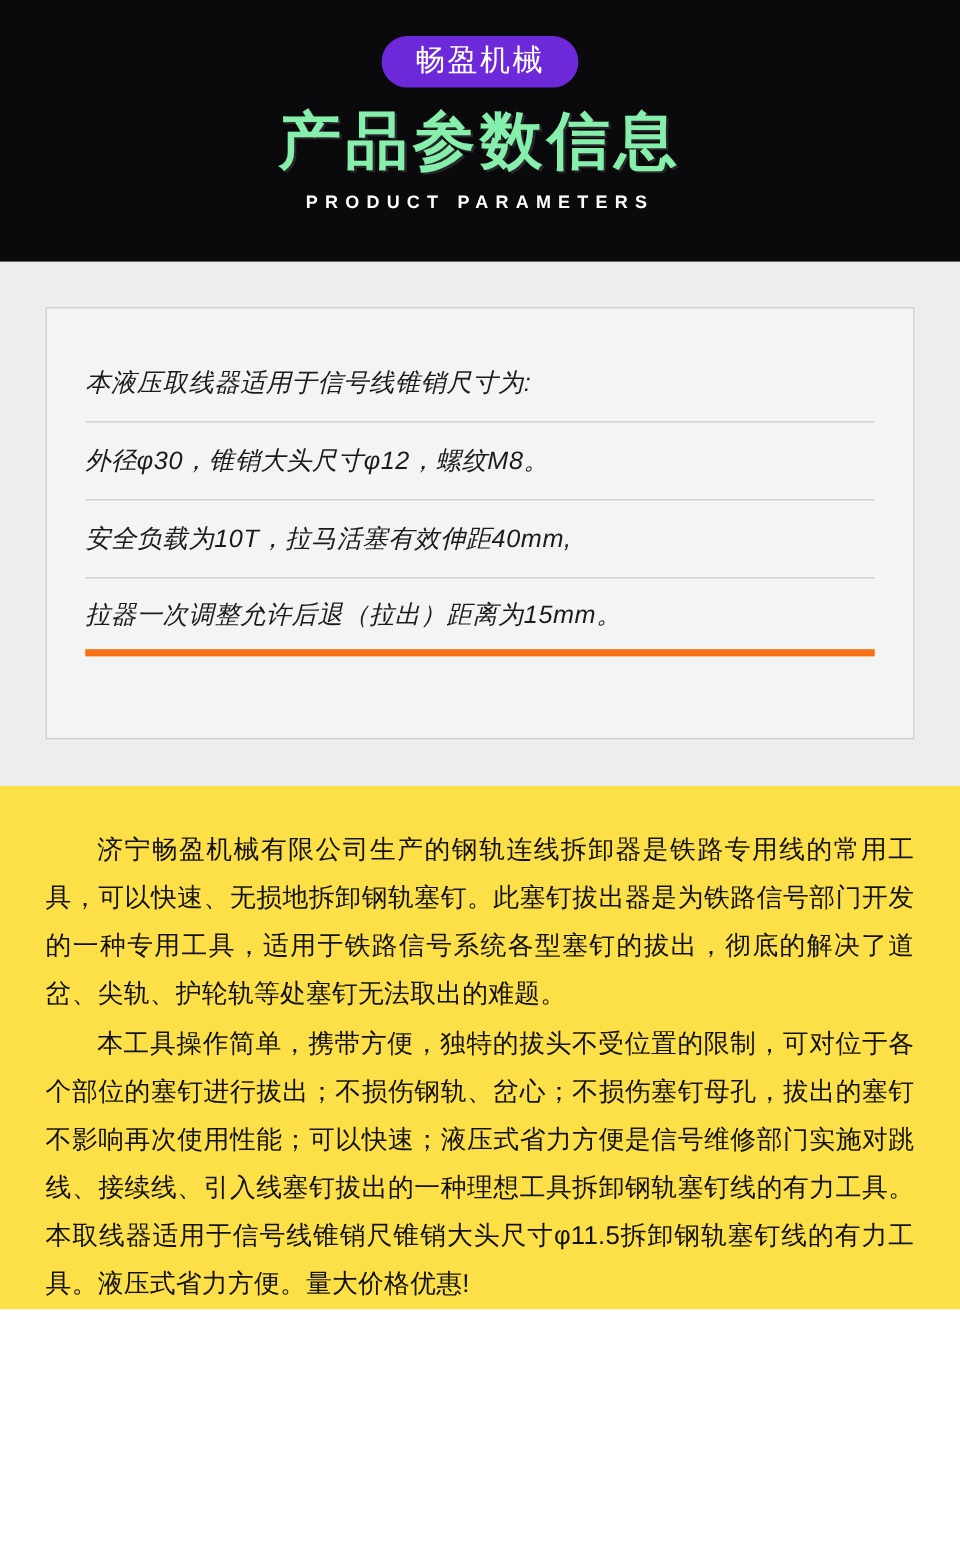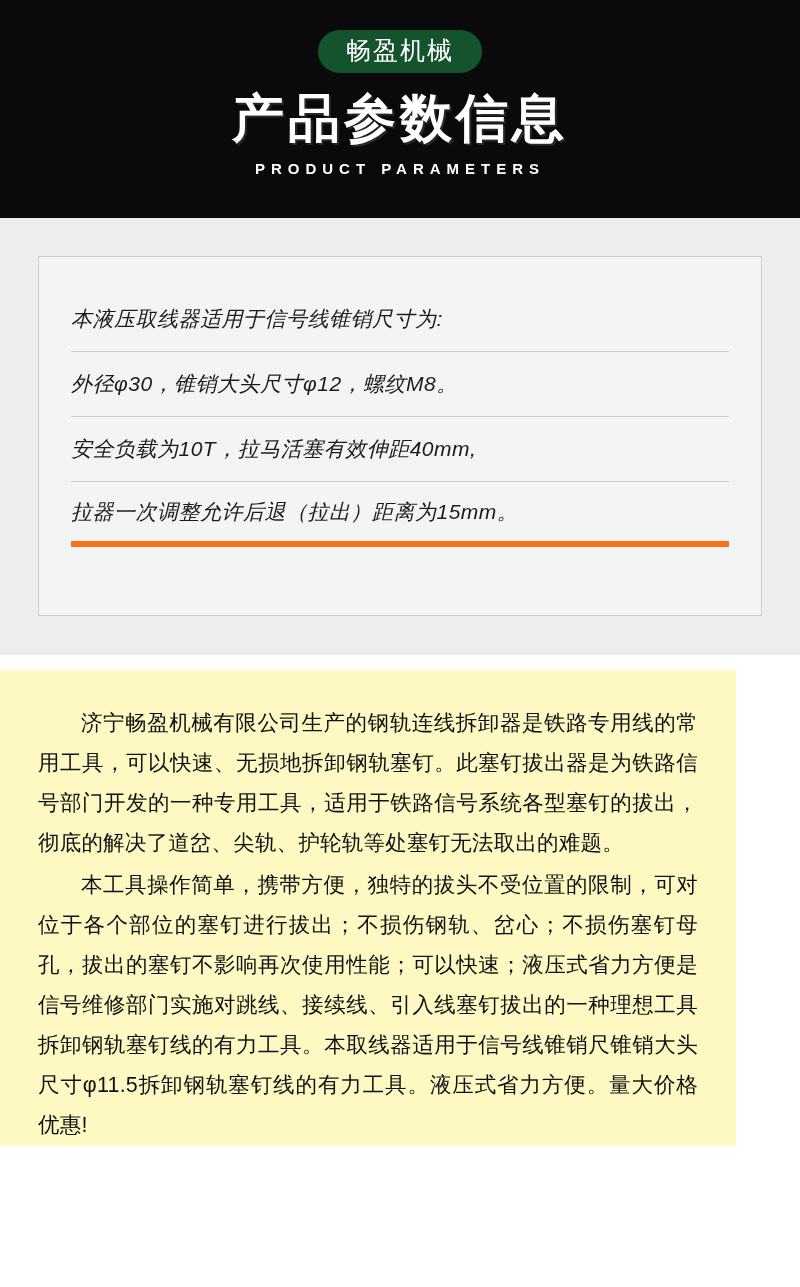--- a/index.html
+++ b/index.html
@@ -20,32 +20,32 @@
     width: 800px;
     height: 218px;
     background: #0a0a0c;
     position: relative;
     display: flex;
     flex-direction: column;
     align-items: center;
   }
   .brand-pill {
     margin-top: 30px;
-    background: #14532d;
+    background: #6d28d9;
     color: #ffffff;
     border-radius: 22px;
     padding: 8px 28px 10px 28px;
     font-size: 25px;
     letter-spacing: 2px;
     line-height: 1;
     font-weight: 500;
   }
   .header-title {
     margin-top: 18px;
-    color: #ffffff;
+    color: #86efac;
     font-size: 52px;
     font-weight: bold;
     letter-spacing: 4px;
     line-height: 1.05;
     text-shadow: 2px 2px 0 rgba(255,255,255,0.12);
   }
   .header-sub {
     margin-top: 14px;
     color: #ffffff;
     font-size: 15px;
@@ -79,24 +79,23 @@
     color: #1b1b1b;
     font-size: 21px;
     letter-spacing: 0.5px;
   }
   .param-row:last-child {
     border-bottom: 6px solid #f97316;
   }
 
   
   .desc-section {
-    width: 736px;
-    background: #fef9c3;
+    width: 800px;
+    background: #fde047;
     padding: 34px 38px 0 38px;
-    margin-top: 15px;
   }
   .desc-p {
     margin: 0;
     color: #111111;
     font-size: 21.5px;
     line-height: 1.86;
     text-indent: 2em;
     text-align: justify;
     letter-spacing: 0.2px;
   }

